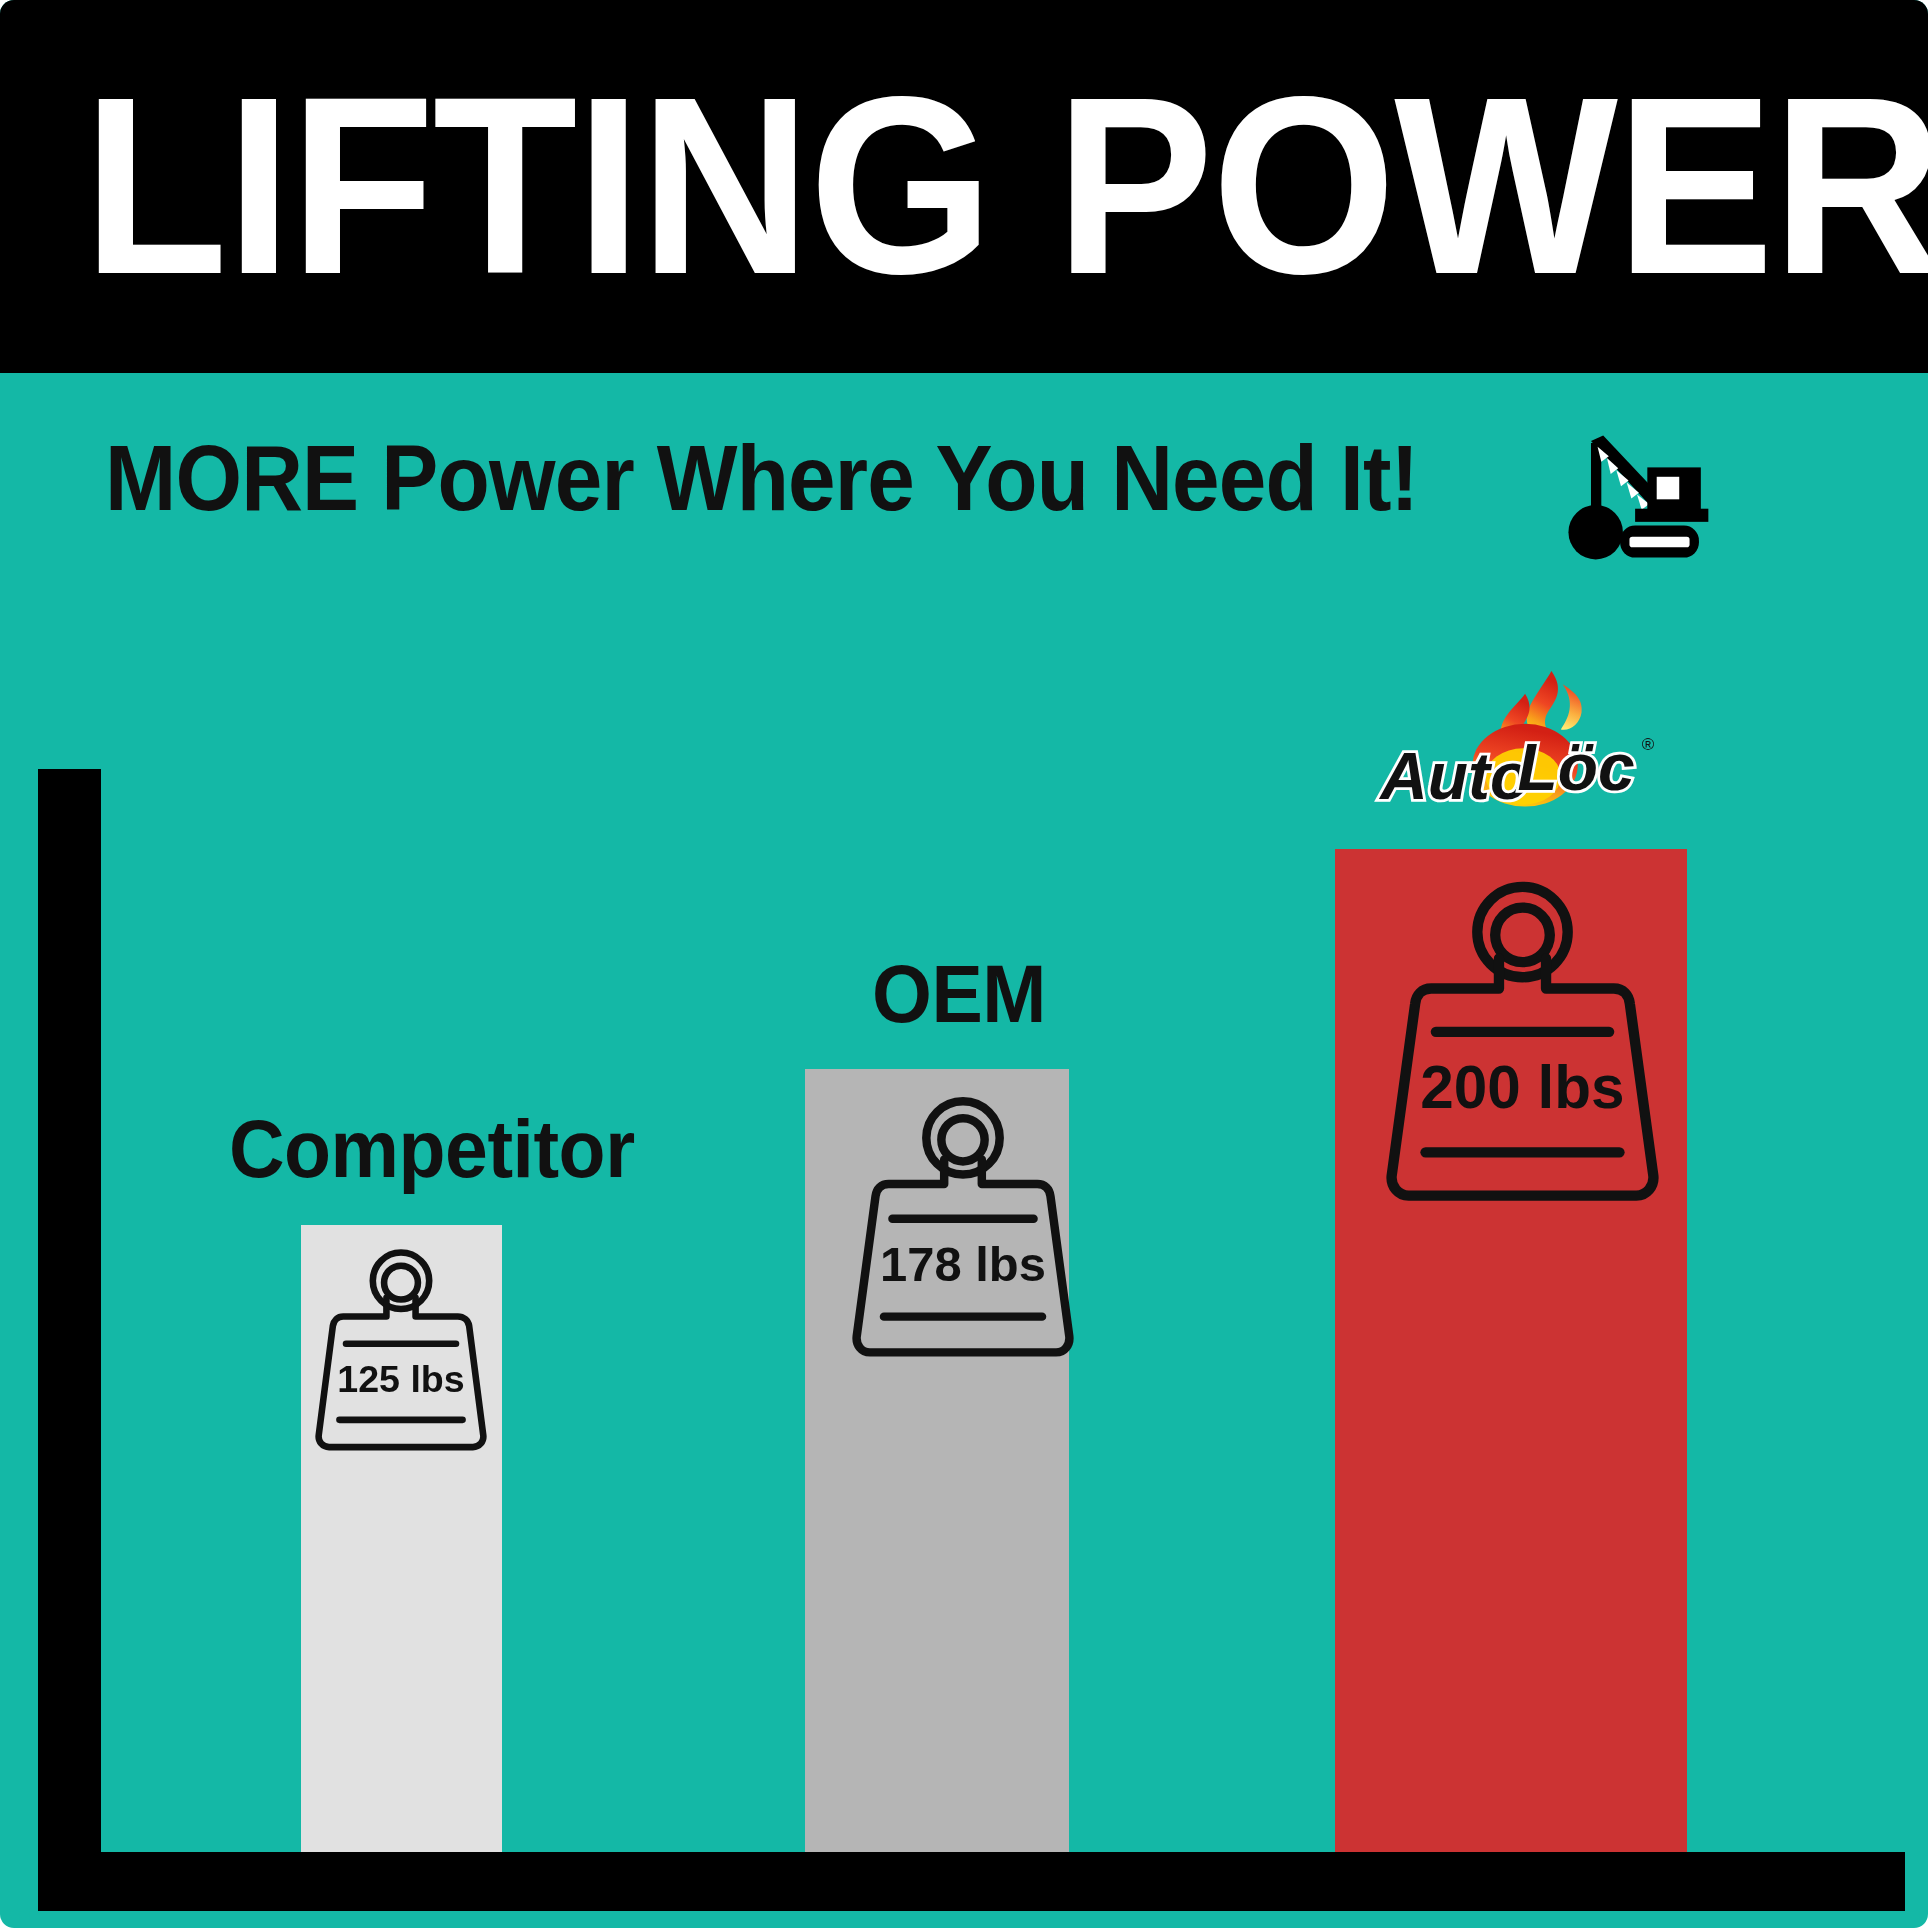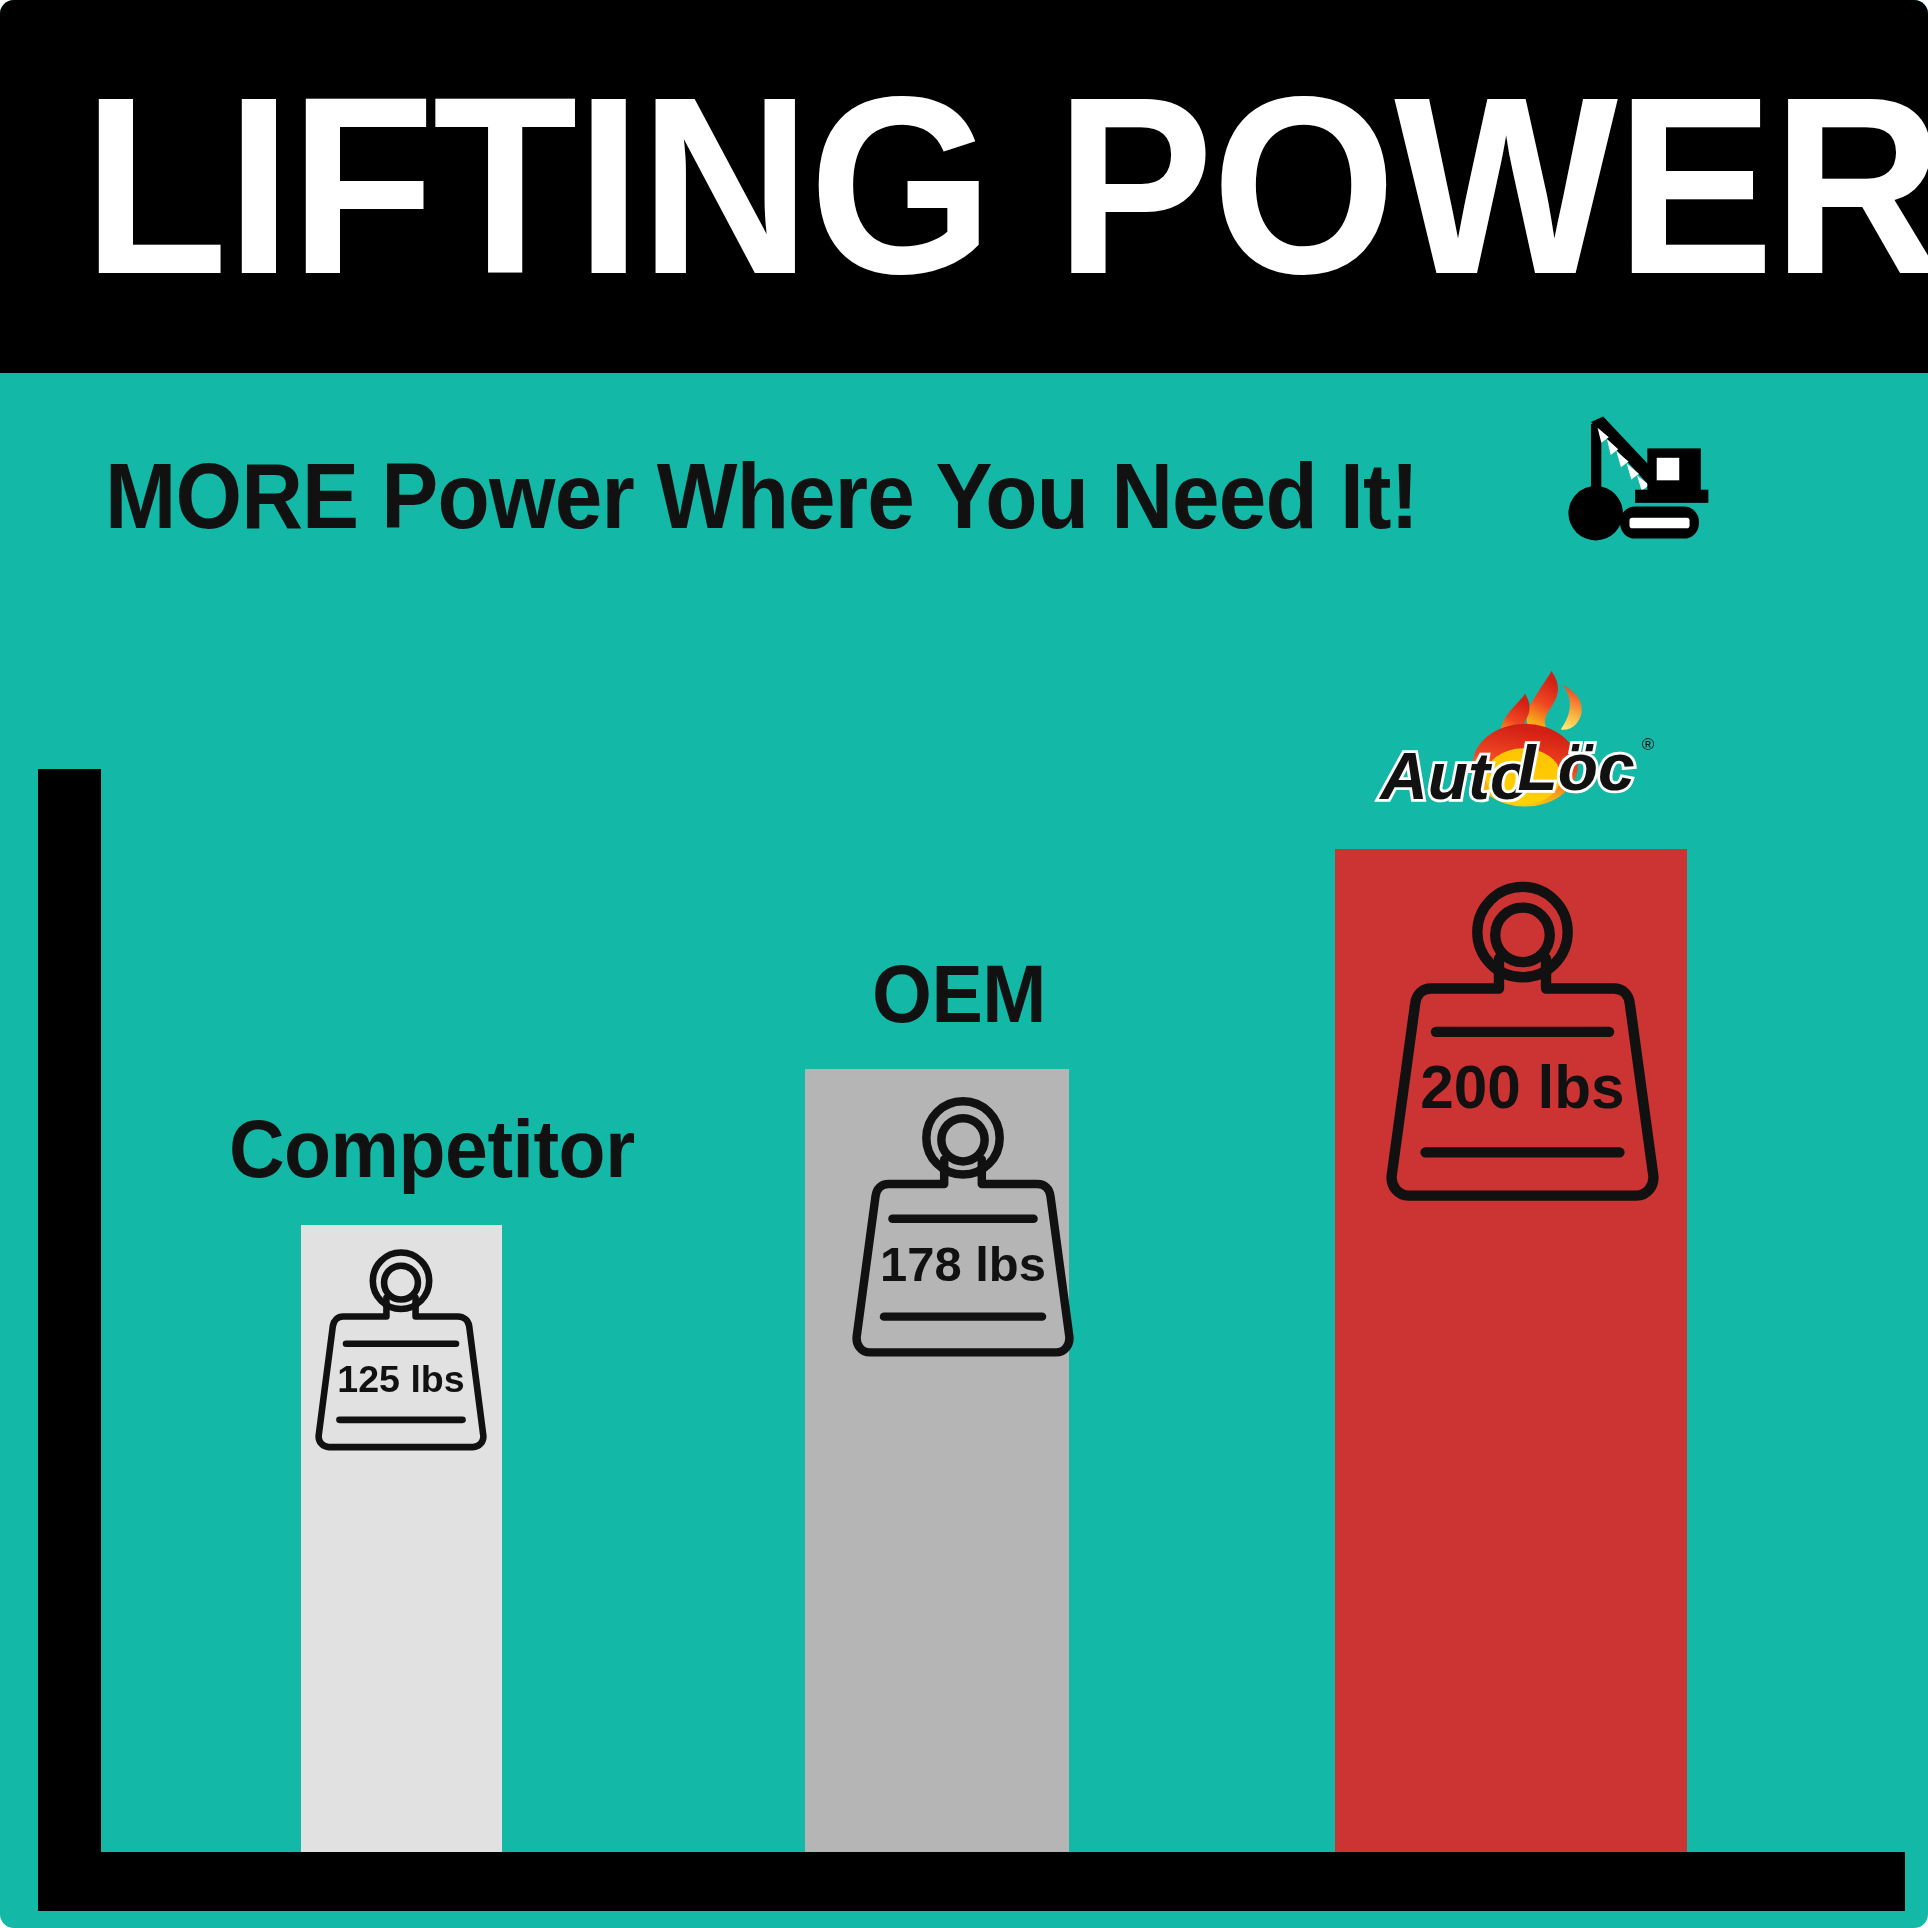--- a/index.html
+++ b/index.html
@@ -45,21 +45,21 @@
     white-space: nowrap;
   }
 
   
   .subtitle-row {
     position: absolute;
     left: 105px;
     top: 426px;
     height: 122px;
     display: flex;
-    align-items: flex-end;
+    align-items: flex-start;
     gap: 43px;
   }
   .subtitle-text {
     color: #111111;
     font-family: "Liberation Sans Narrow", "Liberation Sans", sans-serif;
     font-weight: 700;
     font-size: 92px;
     line-height: 104px;
     letter-spacing: -0.9px;
     transform: scaleX(0.93);

